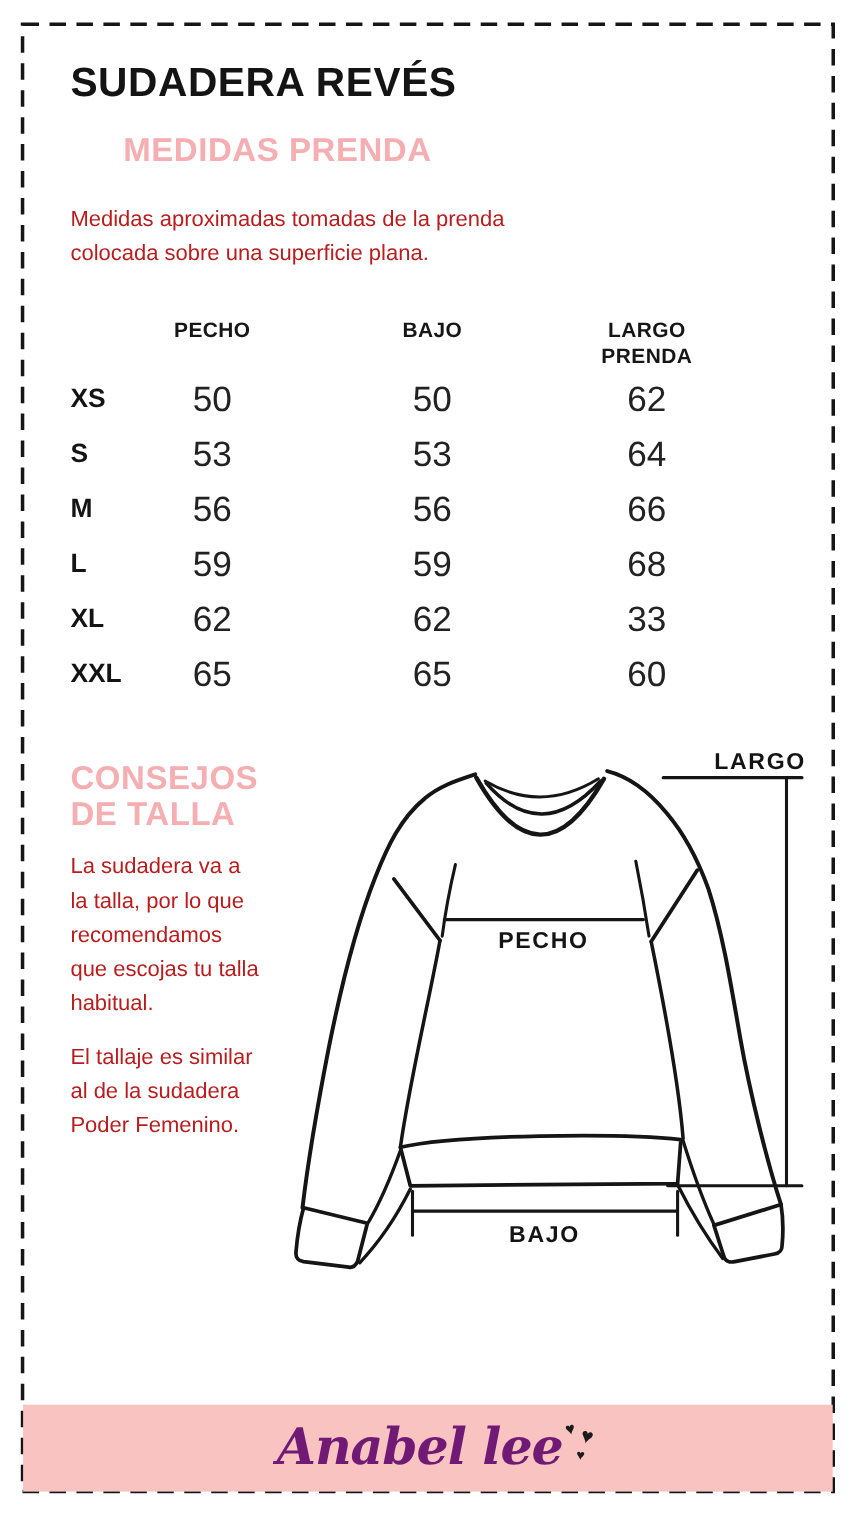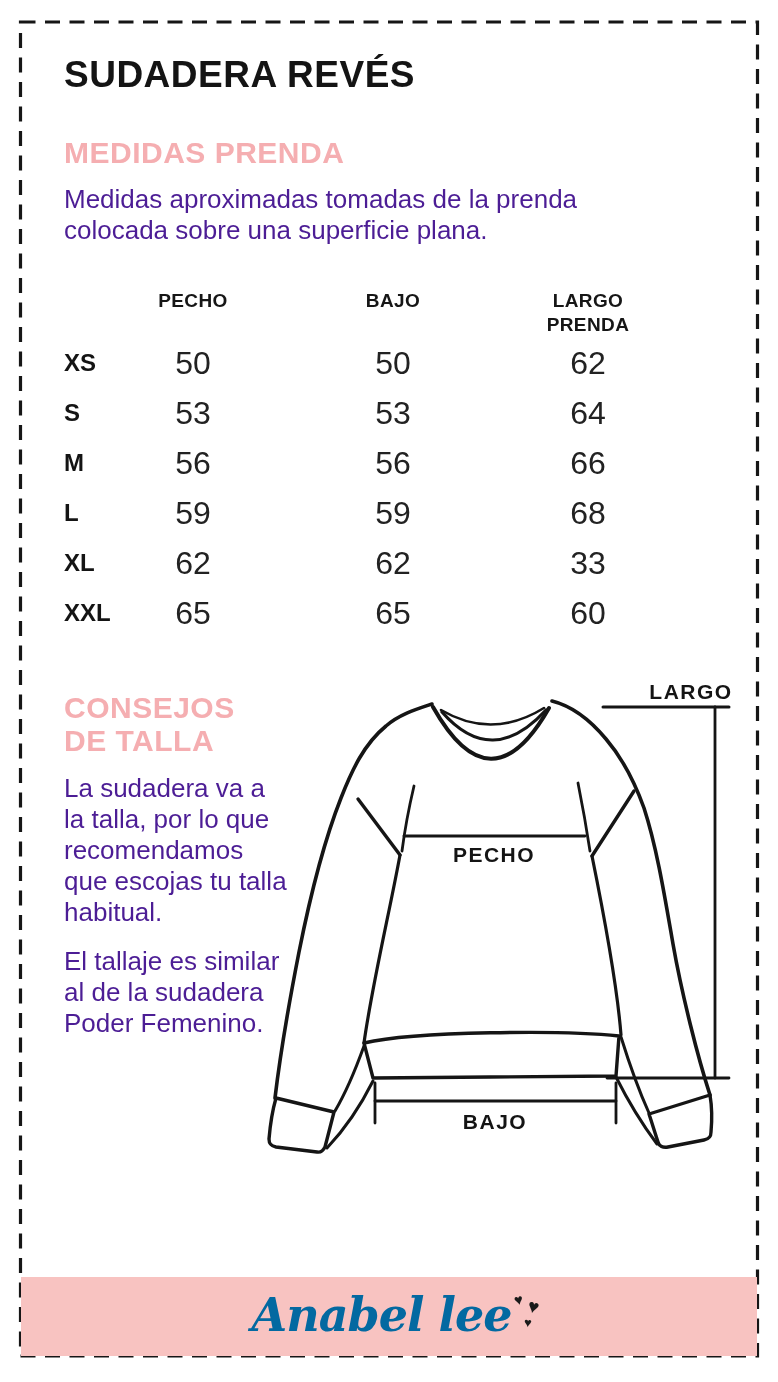--- a/index.html
+++ b/index.html
@@ -20,25 +20,25 @@
   .page-title{
     position:absolute;left:64px;top:54px;margin:0;
     font-size:37px;font-weight:800;letter-spacing:.5px;color:#141414;
   }
   .pink-heading{
     position:absolute;left:64px;margin:0;
     font-size:30px;font-weight:800;letter-spacing:.5px;
     color:var(--pink_heading);
     line-height:33px;white-space:pre-line;
   }
-  .medidas-heading{top:136px;}
+  .medidas-heading{top:120px;margin-left:48px;}
   .consejos-heading{top:691px;}
   .body-text{
     position:absolute;left:64px;margin:0;
-    font-size:26px;line-height:31px;color:#4c1d95;
+    font-size:20px;line-height:31px;color:#b91c1c;
     white-space:pre-line;
   }
   .medidas-desc{top:184px;width:620px;}
   .consejos-p1{top:773px;width:260px;}
   .consejos-p2{top:946px;width:260px;}
   .size-table{
     position:absolute;left:64px;top:288px;
     display:grid;
     grid-template-columns:70px 118px 282px 108px;
     grid-auto-rows:50px;
@@ -67,21 +67,21 @@
     background:var(--pink_bar);
     display:flex;align-items:center;justify-content:center;
   }
   .brand-logo{
     display:flex;align-items:flex-start;
     transform:translateY(-2px);
   }
   .brand-script{
     font-family:"DejaVu Serif", serif;
     font-style:italic;font-weight:700;
-    font-size:46px;line-height:52px;color:#0369a1;
+    font-size:46px;line-height:52px;color:#701a75;
     letter-spacing:-1px;
     margin-left:21px;
   }
   .hearts{position:relative;width:36px;height:52px;display:inline-block;}
   .hearts .h{position:absolute;color:#1a1a1a;line-height:1;}
   .hearts .h1{left:3px;top:3px;font-size:15px;transform:rotate(-12deg);}
   .hearts .h2{left:17px;top:8px;font-size:19px;transform:rotate(14deg);}
   .hearts .h3{left:13px;top:27px;font-size:13px;transform:rotate(4deg);}
 </style>
 </head>

